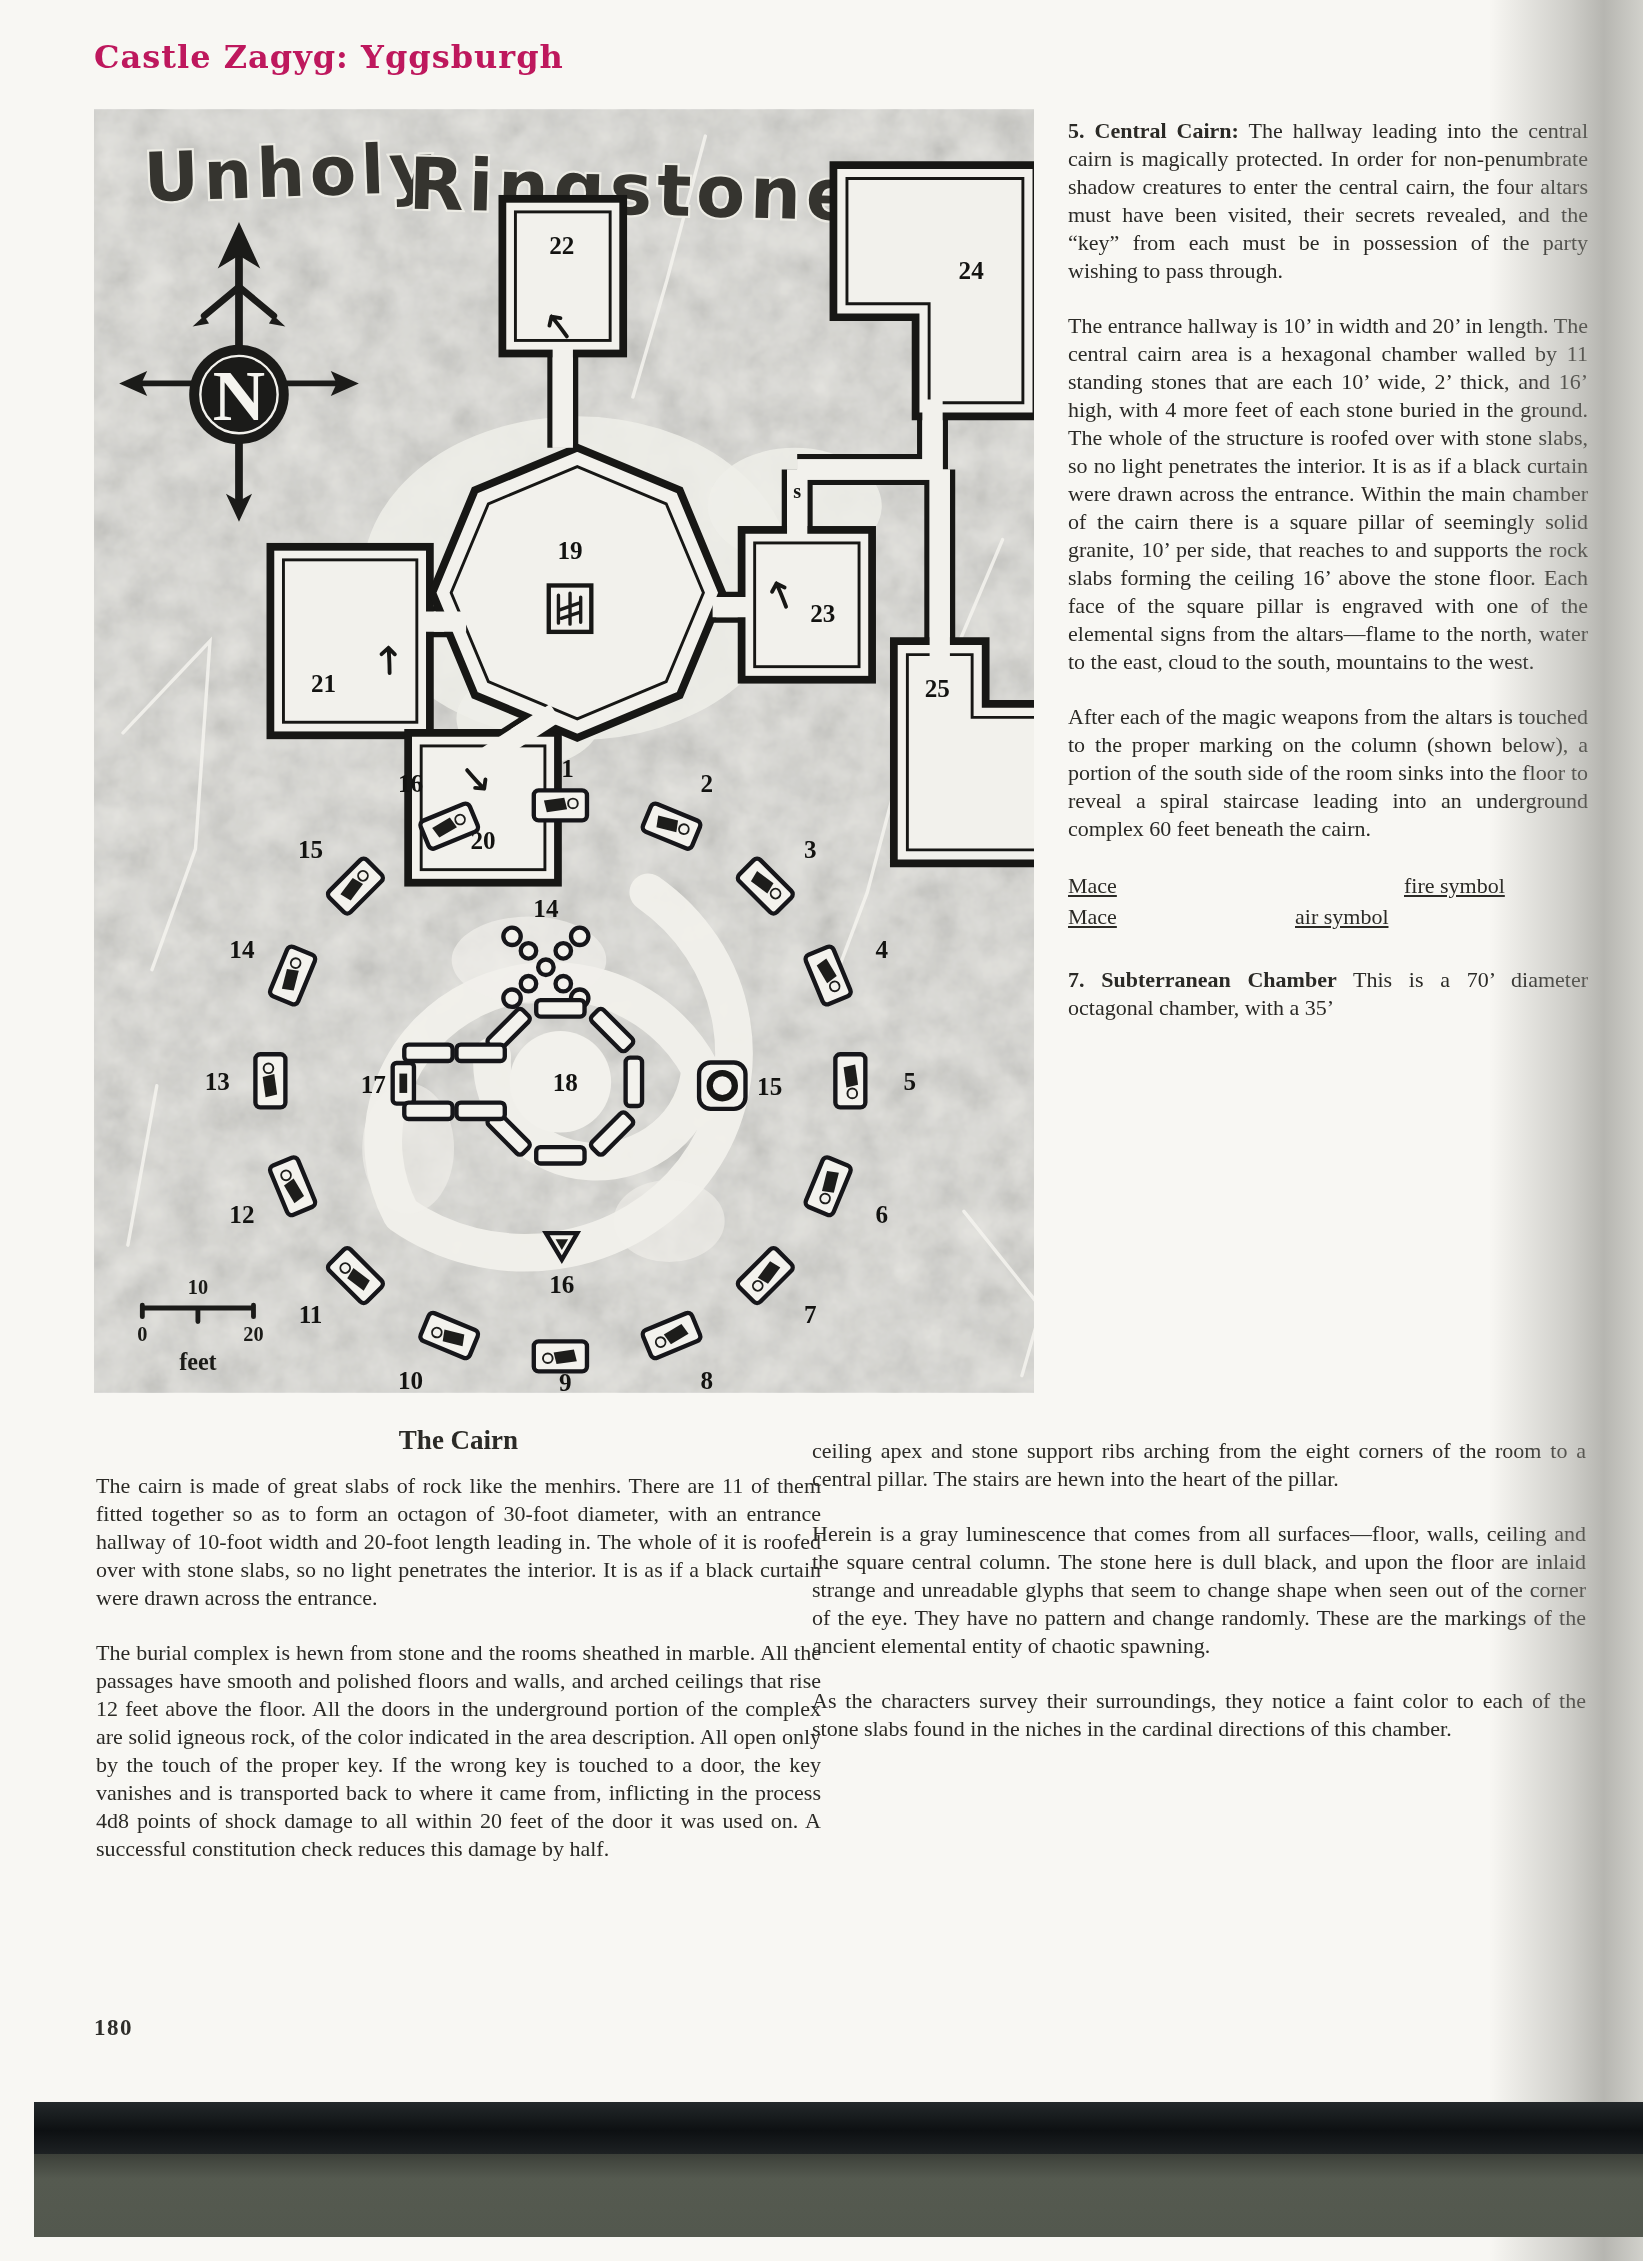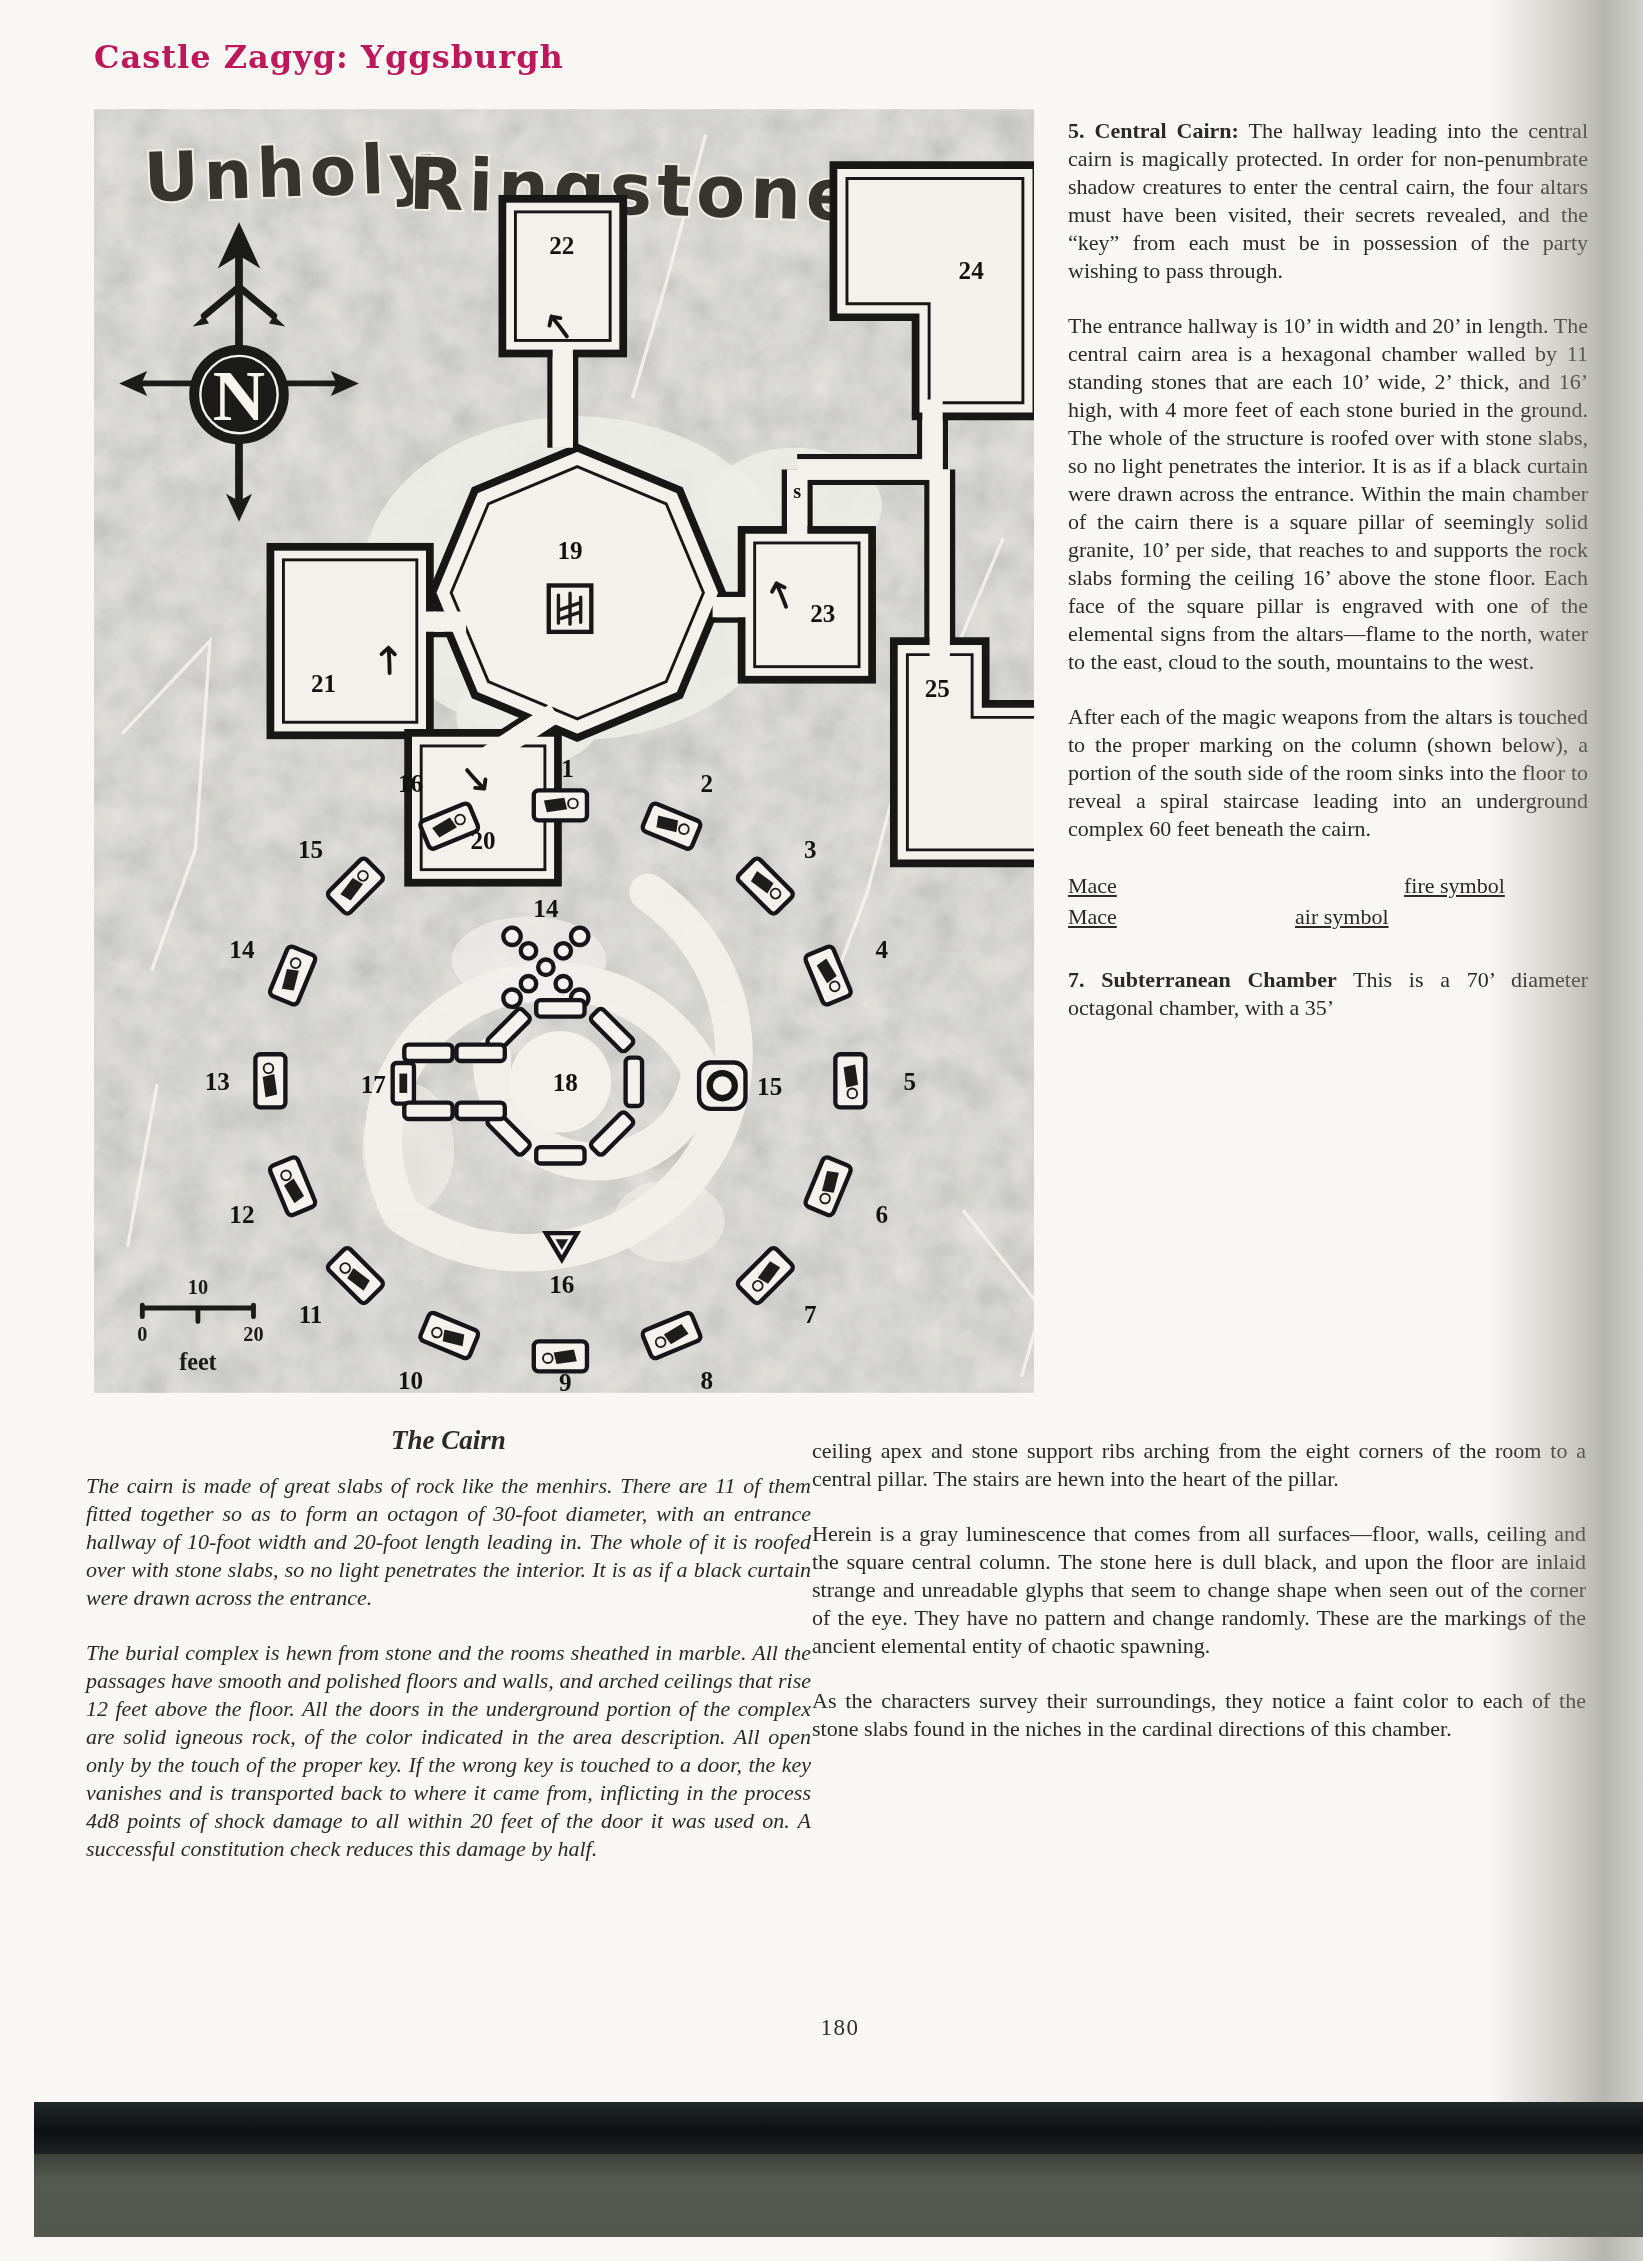--- a/index.html
+++ b/index.html
@@ -11,37 +11,37 @@
   }
   .abs{position:absolute;}
   
   .header-title{
     left:94px;top:38px;width:677px;
     font-family:"DejaVu Serif", serif;
     font-size:32px;font-weight:bold;letter-spacing:1px;color:#be185d;
   }
   
   .col-right{left:1068px;top:117px;width:520px;}
-  .col-left{left:86px;top:1425px;width:725px;font-style:italic;}
+  .col-left{left:96px;top:1425px;width:725px;}
   .col-wide{left:812px;top:1437px;width:774px;}
   .bodytext p{
     margin:0 0 27px 0;font-size:22px;line-height:28px;text-align:justify;
   }
   .bodytext p.cont{margin-bottom:27px;}
   .lead{font-weight:bold;}
   .section-heading{
     text-align:center;font-size:27px;font-weight:bold;margin:0 0 16.4px 0;
   }
   .weapon-table{margin:6.8px 0 34px 0;text-decoration:underline;}
   .weapon-row{display:flex;font-size:22px;line-height:31px;}
   .weapon-row .wpn{width:227px;}
   .weapon-row:first-child .sym{margin-left:109px;}
   .pagenum{
-    left:94px;top:2015px;width:1492px;text-align:center;
-    font-size:23px;letter-spacing:1.5px;color:#2f2e2a;
+    left:94px;top:2015px;width:1492px;text-align:left;
+    font-size:23px;letter-spacing:1.5px;color:#2f2e2a;font-weight:bold;
   }
   
   .edge-right{
     left:1489px;top:0;width:155px;height:2261px;
     background:linear-gradient(to right, rgba(150,150,144,0) 0%,
       rgba(148,148,142,0.42) 52%, rgba(128,128,122,0.55) 74%,
       rgba(172,172,165,0.5) 100%);
   }
   .band-black{
     left:34px;top:2102px;width:1610px;height:52px;

